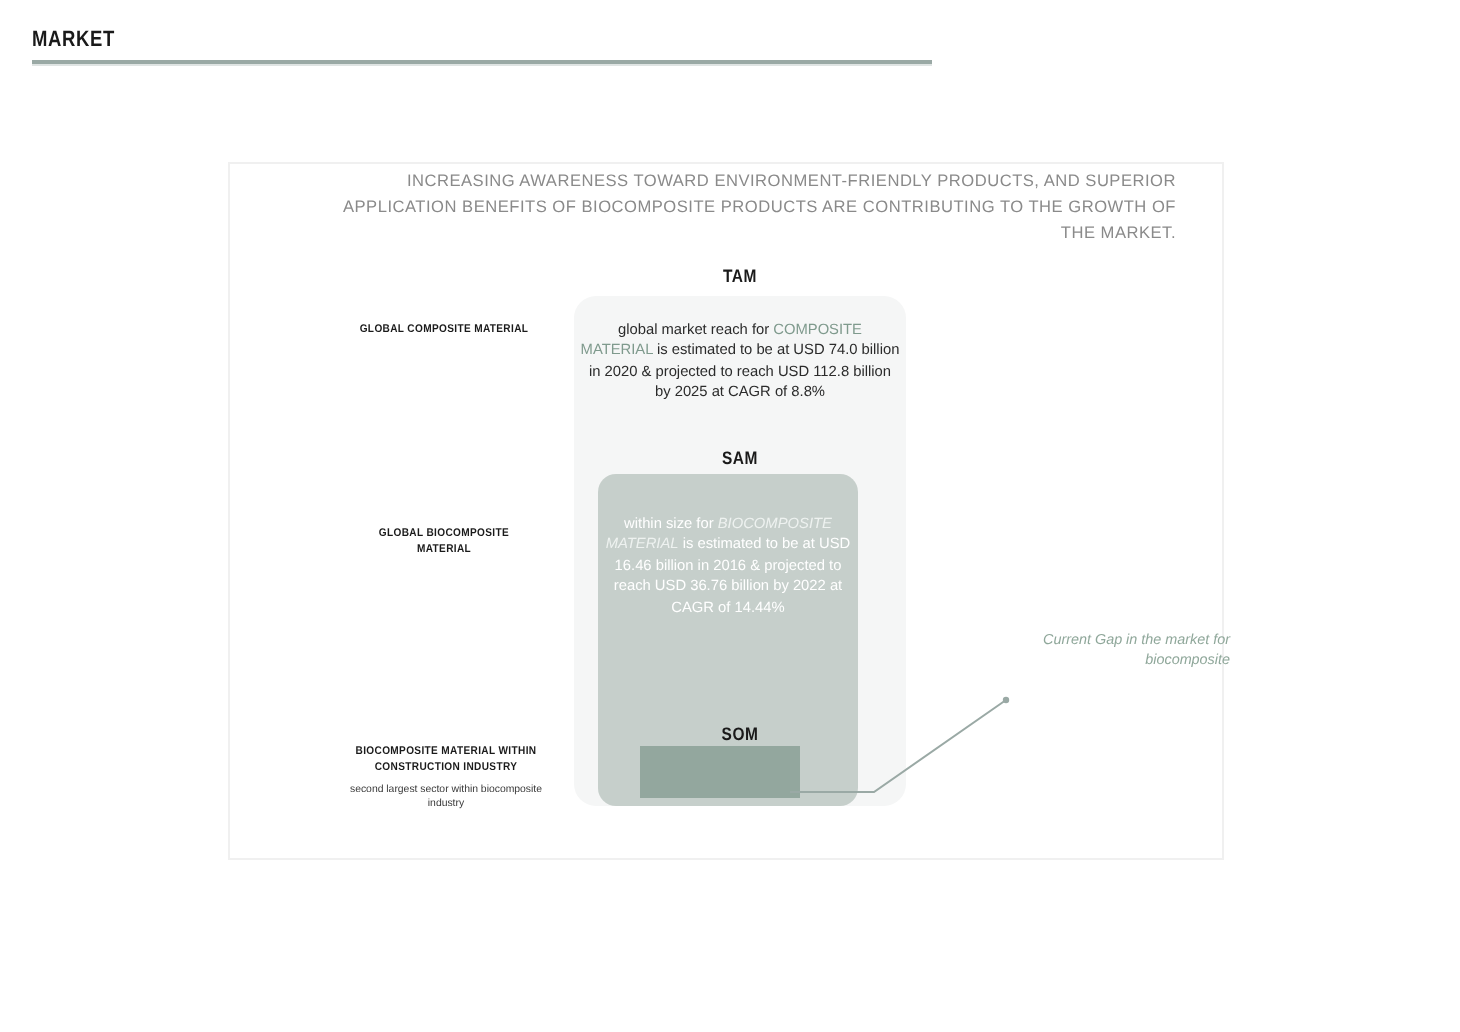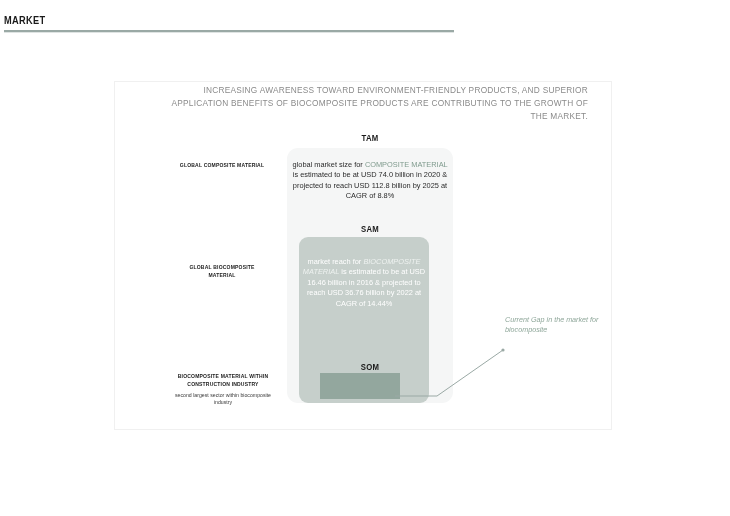--- a/index.html
+++ b/index.html
@@ -11,21 +11,21 @@
     width: 730px;
     height: 516px;
     position: relative;
     font-family: "Liberation Sans", sans-serif;
     overflow: hidden;
   }
 
   
   #slide-header {
     position: absolute;
-    left: 4px;
+    left: 16px;
     top: 14px;
     width: 450px;
   }
   #slide-title {
     font-family: "Liberation Sans Narrow", "Liberation Sans", sans-serif;
     font-weight: bold;
     font-size: 11px;
     letter-spacing: 0.4px;
     color: #1a1a1a;
     transform: scaleX(0.84);
@@ -162,21 +162,21 @@
   
   #gap-callout {
     position: absolute;
     left: 505px;
     top: 315px;
     width: 110px;
     font-size: 7.2px;
     line-height: 10px;
     font-style: italic;
     color: #8fa79a;
-    text-align: left;
+    text-align: right;
   }
   #gap-leader {
     position: absolute;
     left: 395px;
     top: 320px;
     width: 120px;
     height: 80px;
     overflow: visible;
   }
 </style>
@@ -194,25 +194,25 @@
 
 <div id="tam-box"></div>
 <div id="sam-box"></div>
 <div id="som-box"></div>
 
 <div id="tam-label">TAM</div>
 <div id="sam-label">SAM</div>
 <div id="som-label">SOM</div>
 
 <div class="box-text" id="tam-text">
-  <span>global market size for </span><span class="hl-green">COMPOSITE MATERIAL</span><span> is estimated to be at USD 74.0 billion in 2020 &amp; projected to reach USD 112.8 billion by 2025 at CAGR of 8.8%</span>
+  <span>global market reach for </span><span class="hl-green">COMPOSITE MATERIAL</span><span> is estimated to be at USD 74.0 billion in 2020 &amp; projected to reach USD 112.8 billion by 2025 at CAGR of 8.8%</span>
 </div>
 
 <div class="box-text" id="sam-text">
-  <span>market reach for </span><span class="hl-white">BIOCOMPOSITE MATERIAL</span><span> is estimated to be at USD 16.46 billion in 2016 &amp; projected to reach USD 36.76 billion by 2022 at CAGR of 14.44%</span>
+  <span>within size for </span><span class="hl-white">BIOCOMPOSITE MATERIAL</span><span> is estimated to be at USD 16.46 billion in 2016 &amp; projected to reach USD 36.76 billion by 2022 at CAGR of 14.44%</span>
 </div>
 
 <div class="side-label" id="side-label-1">GLOBAL COMPOSITE MATERIAL</div>
 <div class="side-label" id="side-label-2">GLOBAL BIOCOMPOSITE MATERIAL</div>
 <div class="side-label" id="side-label-3">BIOCOMPOSITE MATERIAL WITHIN CONSTRUCTION INDUSTRY</div>
 <div id="side-sub-3">second largest sector within biocomposite industry</div>
 
 <svg id="gap-leader" viewBox="0 0 120 80">
   <polyline points="0,76 42,76 108,30" fill="none" stroke="#9aa9a5" stroke-width="1"></polyline>
   <circle cx="108" cy="30" r="1.6" fill="#9aa9a5"></circle>

